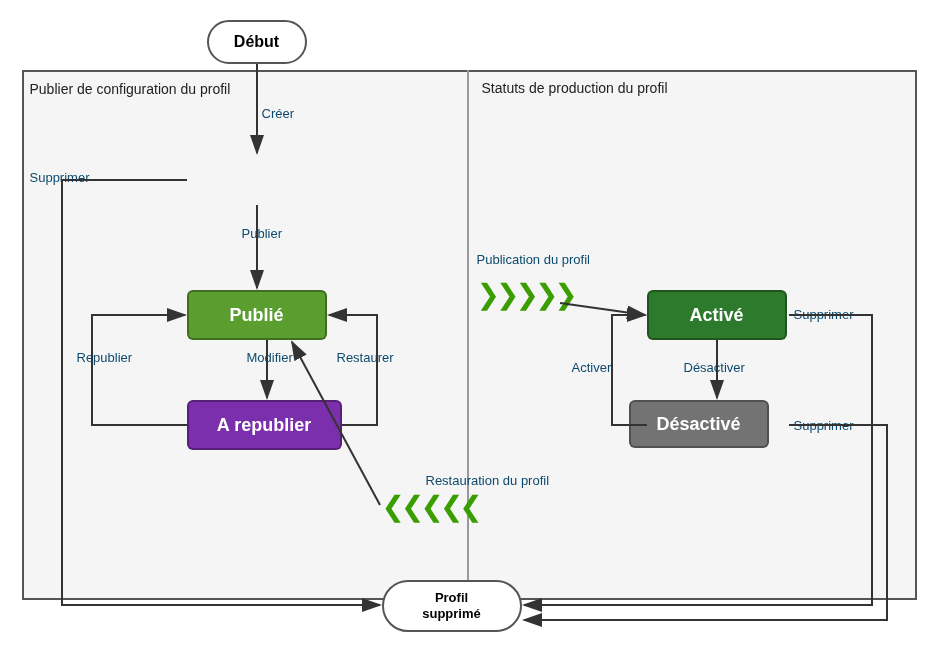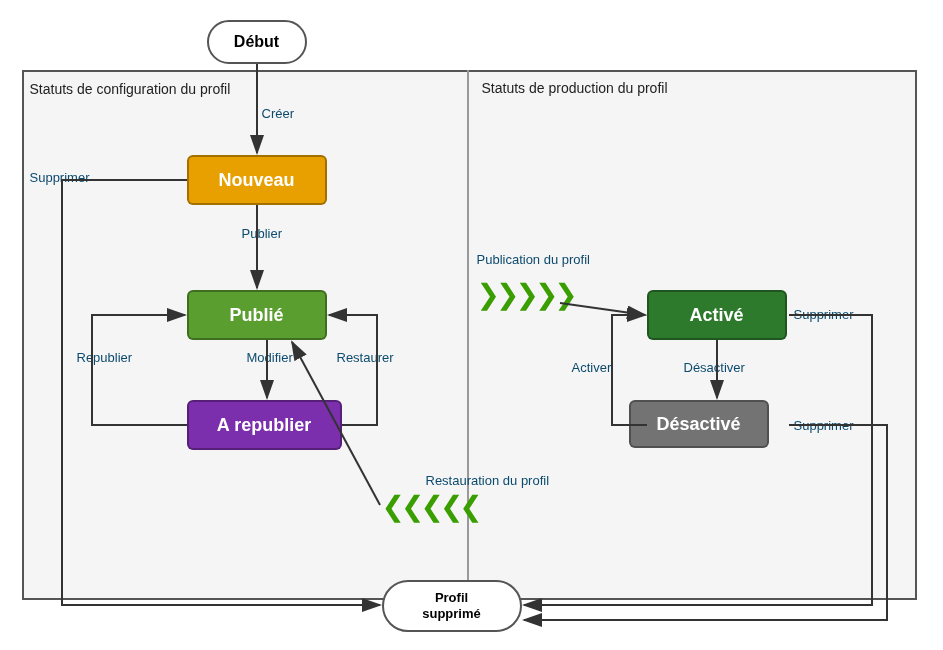--- a/index.html
+++ b/index.html
@@ -159,31 +159,28 @@
   </style>
 </head>
 <body>
 
 <div class="diagram-container">
 
   <div class="main-box"></div>
 
   <div class="divider"></div>
 
-  <div class="section-label" style="top:70px; left:18px; line-height:1.4;">Statuts de configuration
+  <div class="section-label" style="top:70px; left:18px; line-height:1.4;">Publier de configuration
 du profil</div>
   <div class="section-label" style="top:70px; left:470px;">Statuts de production du profil</div>
 
   <div class="node-debut">
     <span>Début</span>
   </div>
 
-  <div class="state-box state-nouveau">
-    <span>Nouveau</span>
-  </div>
   <div class="state-box state-publie">
     <span>Publié</span>
   </div>
   <div class="state-box state-arepublier">
     <span>A republier</span>
   </div>
   <div class="state-box state-active">
     <span>Activé</span>
   </div>
   <div class="state-box state-desactive">

